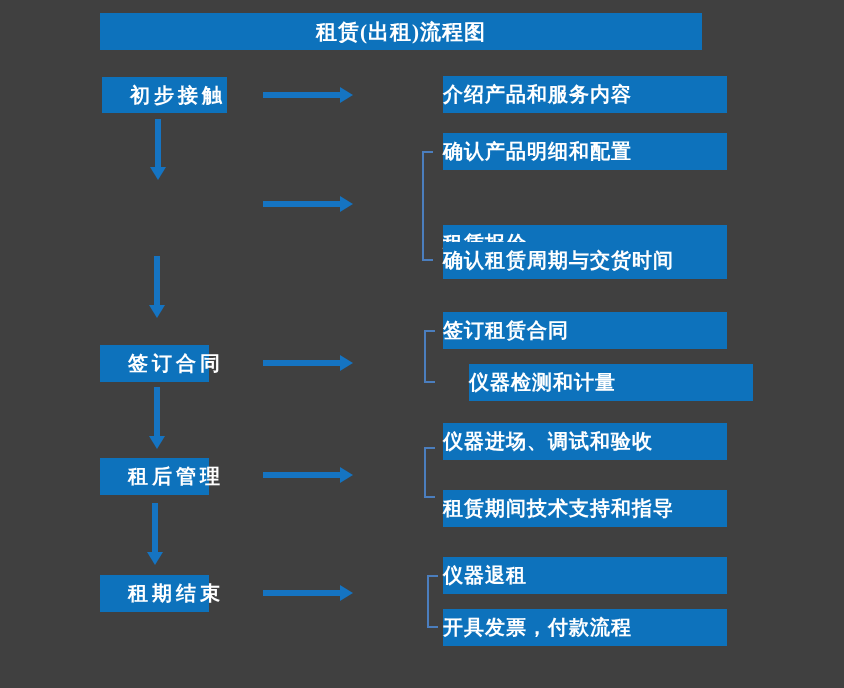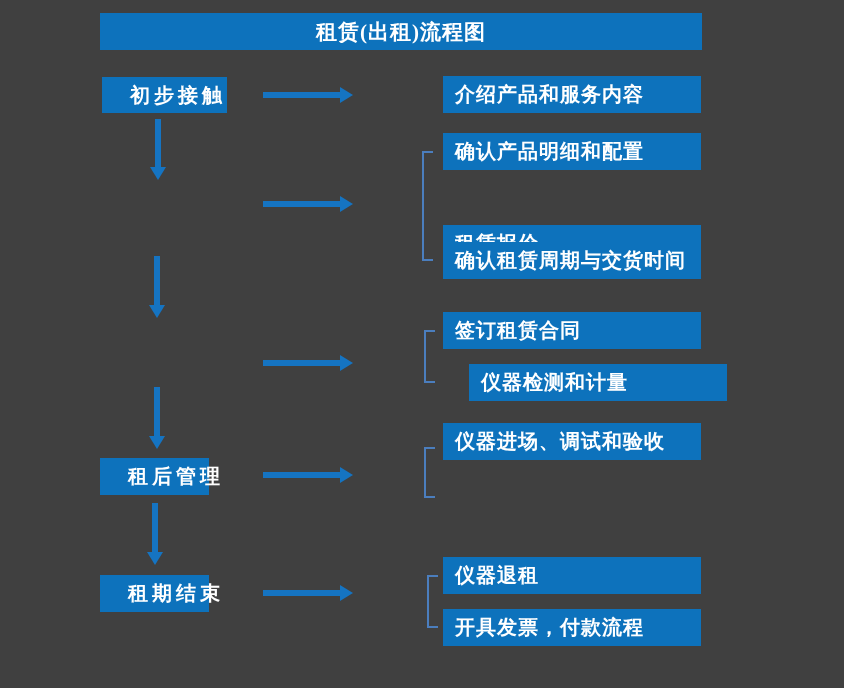--- a/index.html
+++ b/index.html
@@ -17,21 +17,21 @@
     position:absolute;background:var(--fill);color:var(--text);
     display:flex;align-items:center;white-space:nowrap;box-sizing:border-box;
   }
   .title{
     left:100px;top:13px;width:602px;height:37px;
     justify-content:center;font-size:21px;letter-spacing:1px;
   }
   .lbox{font-size:20px;letter-spacing:4px;padding-left:28px;}
   .lbox.wide{left:102px;width:125px;height:36px;}
   .lbox.narrow{left:100px;width:109px;height:37px;}
-  .rbox{left:443px;width:258px;height:37px;font-size:20px;letter-spacing:1px;padding-left:12px;}
+  .rbox{left:443px;width:284px;height:37px;font-size:20px;letter-spacing:1px;}
   
   .harrow{position:absolute;left:263px;width:90px;height:16px;}
   .harrow .shaft{position:absolute;left:0;top:5px;width:77px;height:6px;background:var(--arrow);}
   .harrow .head{position:absolute;left:77px;top:0;width:0;height:0;
     border-left:13px solid var(--arrow);border-top:8px solid transparent;border-bottom:8px solid transparent;}
   
   .varrow{position:absolute;width:16px;}
   .varrow .shaft{position:absolute;left:5px;top:0;width:6px;height:calc(100% - 12px);background:var(--arrow);}
   .varrow .head{position:absolute;left:0;bottom:0;width:0;height:0;
     border-top:13px solid var(--arrow);border-left:8px solid transparent;border-right:8px solid transparent;}
@@ -40,30 +40,32 @@
     border:2px solid var(--bracket);border-right:none;background:transparent;}
 </style>
 </head>
 <body>
 
 <div class="canvas">
 
   <div class="box title">租赁(出租)流程图</div>
 
   <div class="box lbox wide" style="top:77px;">初步接触</div>
+  <div class="box lbox narrow" style="top:345px;">签订合同</div>
   <div class="box lbox narrow" style="top:458px;">租后管理</div>
   <div class="box lbox narrow" style="top:575px;">租期结束</div>
 
   <div class="box rbox" style="top:76px;">介绍产品和服务内容</div>
   <div class="box rbox" style="top:133px;">确认产品明细和配置</div>
   <div class="box rbox" style="top:185px;margin-top:40px;">租赁报价</div>
   <div class="box rbox" style="top:242px;">确认租赁周期与交货时间</div>
   <div class="box rbox" style="top:312px;">签订租赁合同</div>
   <div class="box rbox" style="top:364px;margin-left:26px;">仪器检测和计量</div>
   <div class="box rbox" style="top:423px;">仪器进场、调试和验收</div>
+  <div class="box rbox" style="top:490px;">租赁期间技术支持和指导</div>
   <div class="box rbox" style="top:557px;">仪器退租</div>
   <div class="box rbox" style="top:609px;">开具发票，付款流程</div>
 
   <div class="harrow" style="top:87px;">
       <span class="shaft"></span>
       <span class="head"></span>
     </div>
   <div class="harrow" style="top:196px;">
       <span class="shaft"></span>
       <span class="head"></span>

